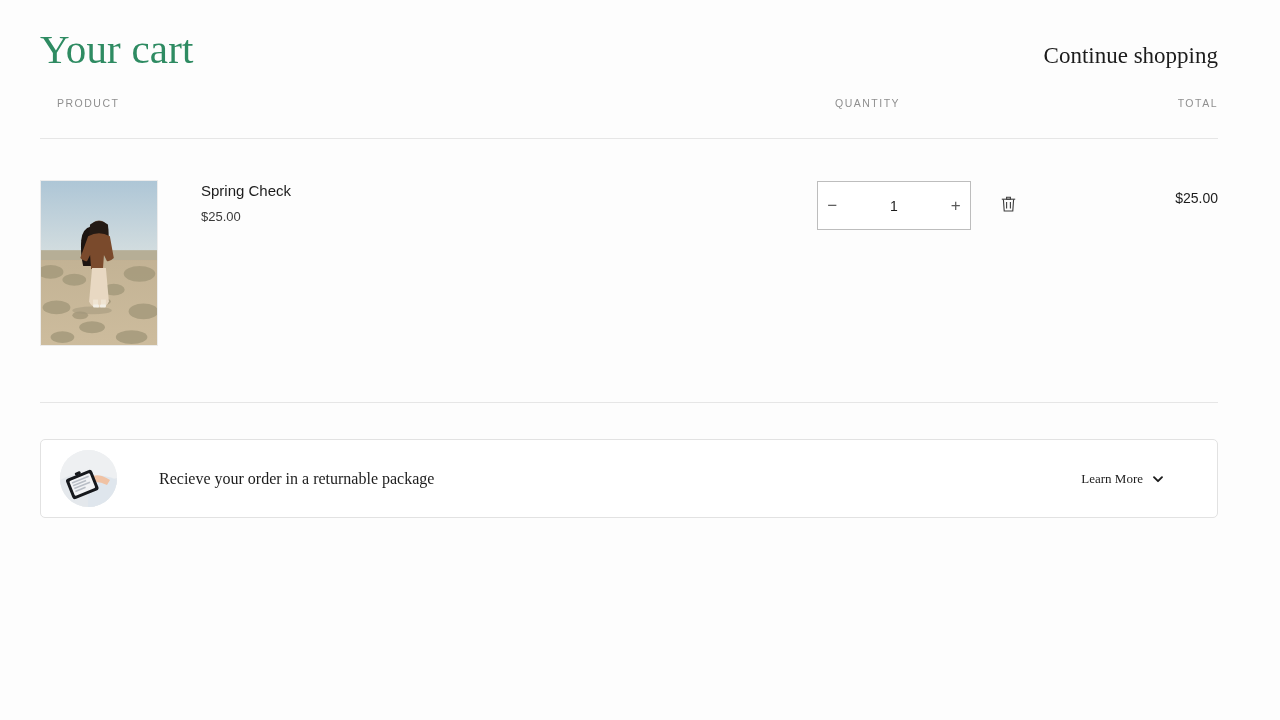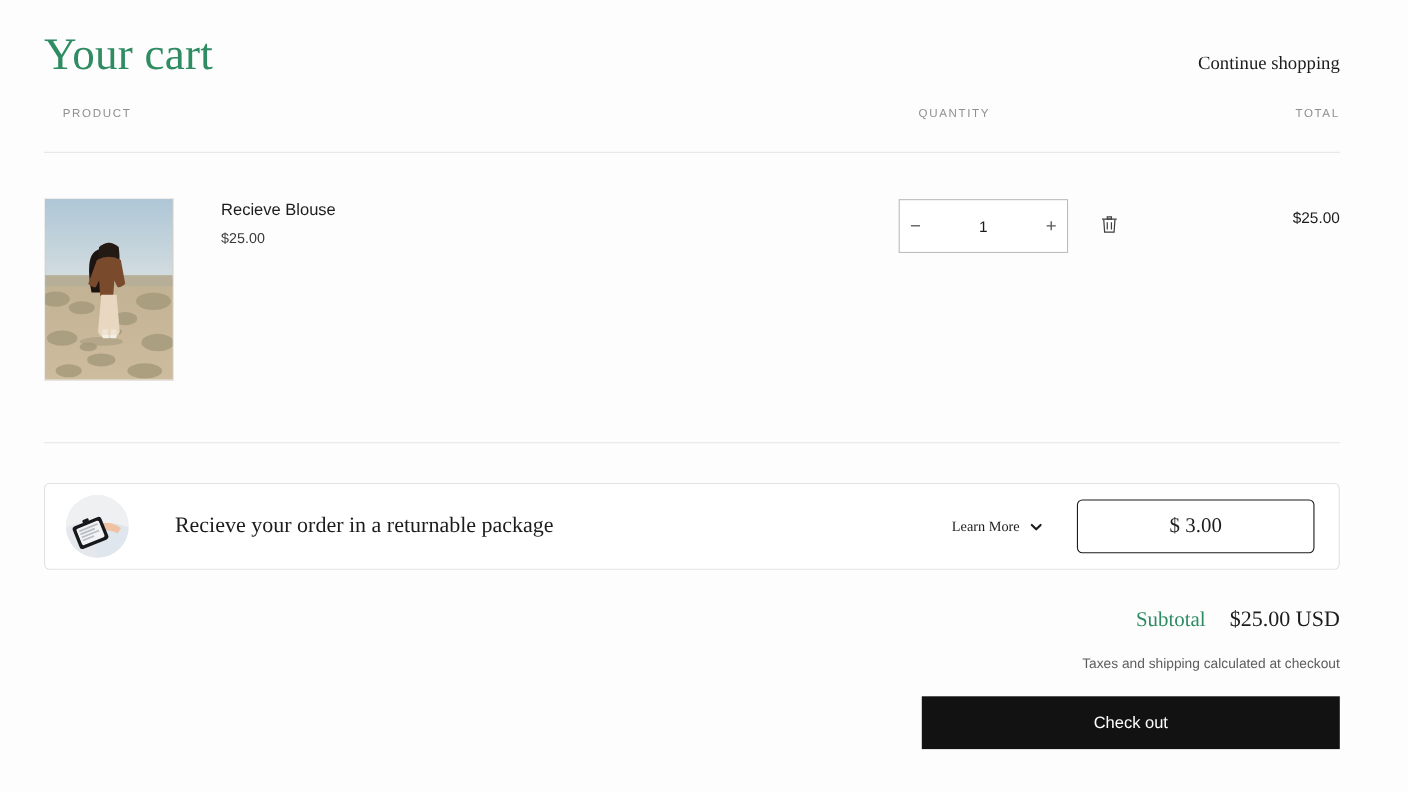--- a/index.html
+++ b/index.html
@@ -33,21 +33,21 @@
     font-family: "Liberation Serif", serif;
     font-size: 41px;
     line-height: 1.1;
     font-weight: 400;
     color: #2e8b62;
     margin: 0;
     letter-spacing: 0.2px;
   }
   .continue-shopping {
     font-family: "Liberation Serif", serif;
-    font-size: 17px;
+    font-size: 23px;
     color: #1c1c1c;
     text-decoration: none;
     padding-bottom: 1px;
   }
 
   
   .table-head {
     position: relative;
     height: 47px;
     margin-top: 19px;
@@ -186,21 +186,21 @@
     border-radius: 50%;
     overflow: hidden;
     flex: 0 0 57px;
     background: #eceef0;
   }
   .returnable-thumb svg { display: block; width: 100%; height: 100%; }
   .returnable-text {
     flex: 1 1 auto;
     padding-left: 42px;
     font-family: "Liberation Serif", serif;
-    font-size: 20px;
+    font-size: 16px;
     color: #1c1c1c;
   }
   .learn-more {
     display: flex;
     align-items: center;
     gap: 9px;
     font-family: "Liberation Serif", serif;
     font-size: 13px;
     color: #1c1c1c;
     cursor: pointer;
@@ -328,21 +328,21 @@
             <path d="M52 88 l14 0 l3 34 q-2 6 -10 6 q-8 0 -10 -6 z" fill="#e8d8c2"></path>
             <rect x="53" y="120" width="5" height="6" fill="#efe4d2"></rect>
             <rect x="61" y="120" width="5" height="6" fill="#efe4d2"></rect>
             <rect x="53" y="125" width="6" height="3" rx="1" fill="#f3efe6"></rect>
             <rect x="60" y="125" width="6" height="3" rx="1" fill="#f3efe6"></rect>
           </g>
         </svg>
       </div>
 
       <div class="item-info">
-        <p class="item-title">Recieve Blouse</p>
+        <p class="item-title">Spring Check</p>
         <p class="item-price">$25.00</p>
       </div>
 
       <div class="qty-zone">
         <div class="qty-box">
           <button class="qty-btn">−</button>
           <input class="qty-value" type="text" value="1" style="">
           <button class="qty-btn">+</button>
         </div>
         <button class="remove-btn">
@@ -388,25 +388,16 @@
     </div>
     <div class="returnable-text">Recieve your order in a returnable package</div>
     <button class="learn-more">
       <span>Learn More</span>
       <span class="chev">
         <svg width="12" height="12" viewBox="0 0 12 12" fill="none" stroke="#1c1c1c" stroke-width="1.9" stroke-linecap="round" stroke-linejoin="round">
           <path d="M2 4.2 L6 8.2 L10 4.2"></path>
         </svg>
       </span>
     </button>
-    <button class="returnable-price">$ 3.00</button>
   </div>
 
-  <div class="totals">
-    <div class="subtotal-row">
-      <span class="subtotal-label">Subtotal</span>
-      <span class="subtotal-value">$25.00 USD</span>
-    </div>
-    <div class="tax-note">Taxes and shipping calculated at checkout</div>
-    <button class="checkout-btn">Check out</button>
-  </div>
 
 </div>
 
 </body></html>

